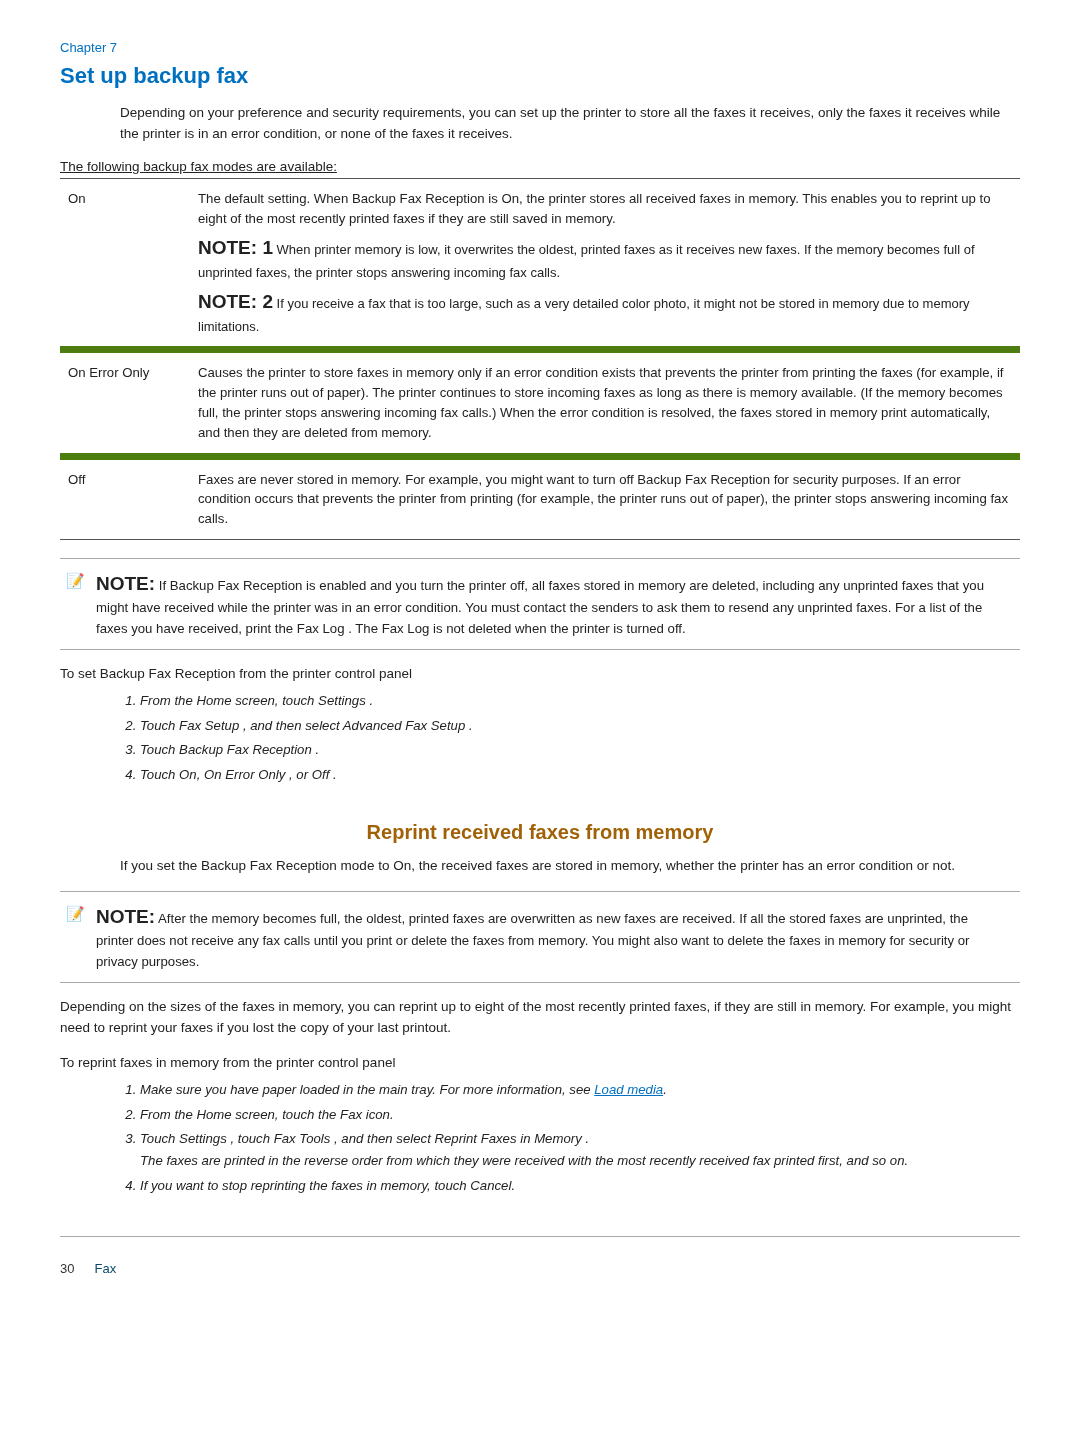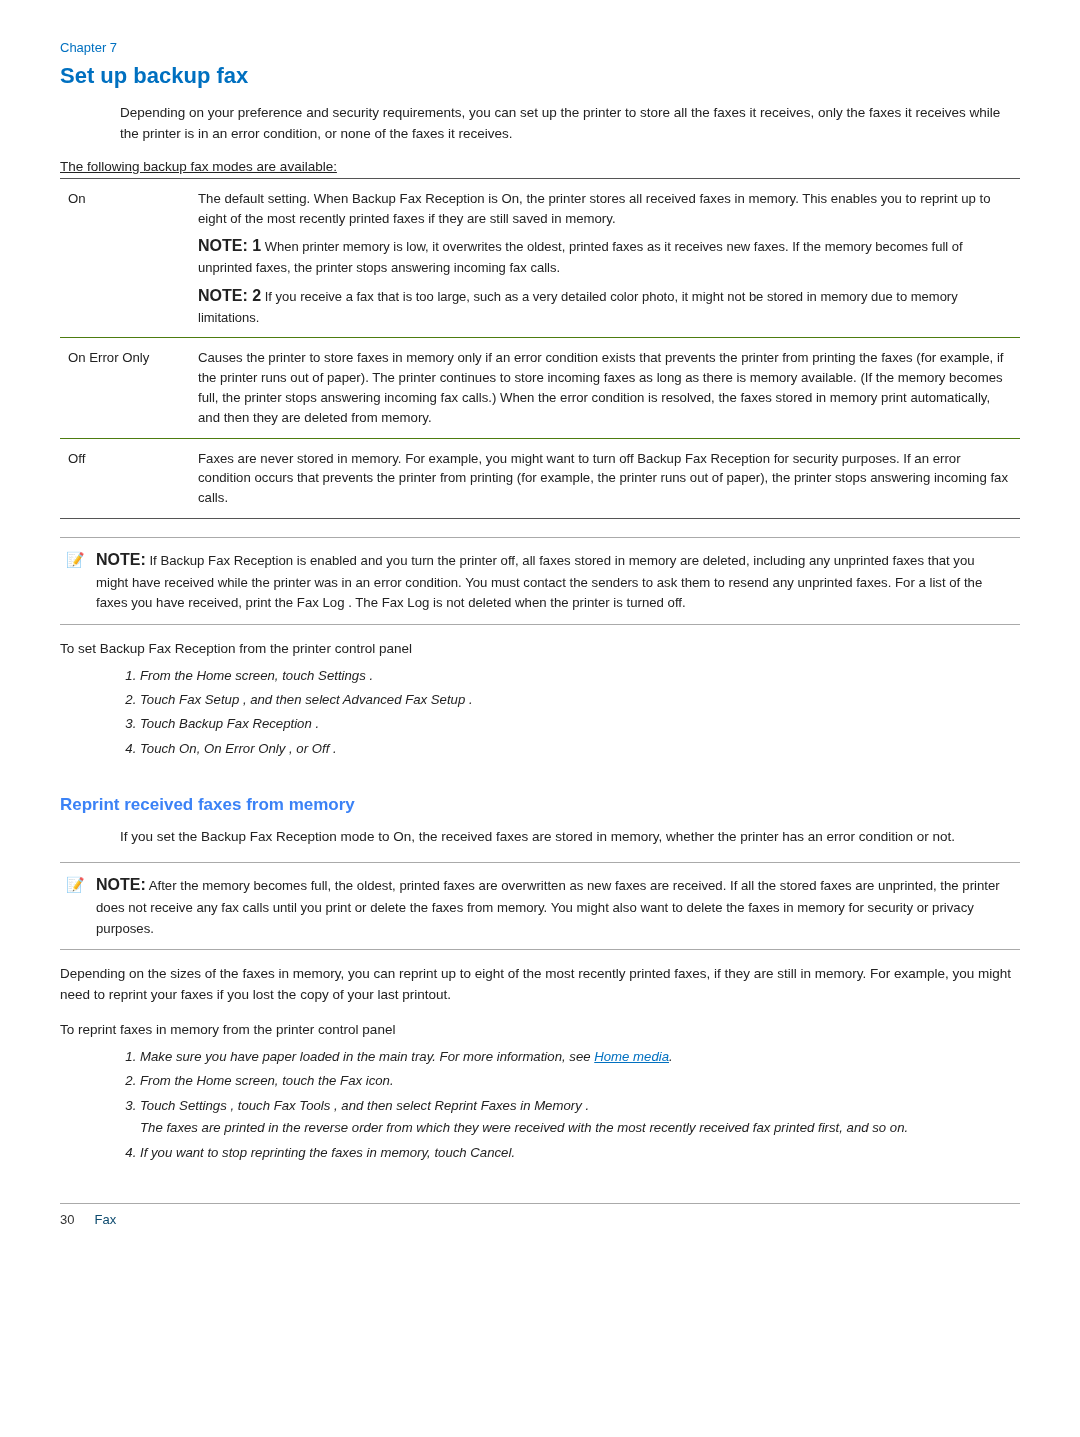--- a/index.html
+++ b/index.html
@@ -17,25 +17,26 @@
       font-size: 13px;
       margin-bottom: 8px;
     }
     h1.section-title {
       font-size: 22px;
       font-weight: bold;
       color: #0070c0;
       margin-bottom: 14px;
     }
     h2.section-title {
-      font-size: 17px;
+      font-size: 20px;
       font-weight: bold;
-      color: #3b82f6;
+      color: #a16207;
       margin-bottom: 12px;
       margin-top: 36px;
+      text-align: center;
     }
     .intro-text {
       margin-left: 60px;
       margin-bottom: 12px;
       line-height: 1.55;
     }
     .modes-label {
       margin-bottom: 0;
       line-height: 1.55;
       text-decoration: underline;
@@ -43,36 +44,36 @@
     table.modes-table {
       width: 100%;
       border-collapse: collapse;
       margin-bottom: 18px;
       border-top: 1.5px solid #555;
       border-bottom: 1.5px solid #555;
     }
     table.modes-table td {
       vertical-align: top;
       padding: 10px 8px;
-      border-bottom: 1px solid #4d7c0f;
+      border-bottom: 7px solid #4d7c0f;
       line-height: 1.5;
       font-size: 13.2px;
     }
     table.modes-table tr:last-child td {
       border-bottom: none;
     }
     table.modes-table td.mode-name {
       width: 130px;
       font-weight: normal;
       white-space: nowrap;
       padding-right: 12px;
     }
     .note-label {
       font-weight: bold;
-      font-size: 16px;
+      font-size: 19px;
     }
     .note-box {
       border-top: 1px solid #aaa;
       border-bottom: 1px solid #aaa;
       padding: 10px 14px 10px 36px;
       margin: 14px 0 14px 0;
       position: relative;
       line-height: 1.55;
       font-size: 13.2px;
     }
@@ -105,21 +106,21 @@
     .reprint-para {
       margin-top: 10px;
       margin-bottom: 10px;
       line-height: 1.55;
     }
     .footer-bar {
       display: flex;
       align-items: center;
       margin-top: 40px;
       border-top: 1px solid #aaa;
-      padding-top: 8px;
+      padding-top: 24px;
       font-size: 13px;
       color: #333;
     }
     .footer-bar .page-num {
       margin-right: 20px;
       font-weight: normal;
     }
     .footer-bar .footer-label {
       color: #0c4a6e;
     }
@@ -180,21 +181,21 @@
 <div class="note-box">
   <span class="note-icon">📝</span>
   <span class="note-label">NOTE:</span><span>  After the memory becomes full, the oldest, printed faxes are overwritten as new faxes are received. If all the stored faxes are unprinted, the printer does not receive any fax calls until you print or delete the faxes from memory. You might also want to delete the faxes in memory for security or privacy purposes.</span>
 </div>
 
 <div class="reprint-para">Depending on the sizes of the faxes in memory, you can reprint up to eight of the most recently printed faxes, if they are still in memory. For example, you might need to reprint your faxes if you lost the copy of your last printout.</div>
 
 <div class="steps-intro">To reprint faxes in memory from the printer control panel</div>
 
 <ol class="steps" id="section2-steps">
-<li>Make sure you have paper loaded in the main tray. For more information, see <a href="#">Home media</a>.</li>
+<li>Make sure you have paper loaded in the main tray. For more information, see <a href="#">Load media</a>.</li>
     <li>From the Home screen, touch the Fax icon.</li>
     <li>Touch Settings , touch Fax Tools , and then select Reprint Faxes in Memory  .<div style="margin-top: 2px;">The faxes are printed in the reverse order from which they were received with the most recently received fax printed first, and so on.</div></li>
     <li>If you want to stop reprinting the faxes in memory, touch Cancel.</li>
   </ol>
 
 <div class="footer-bar">
   <span class="page-num">30</span>
   <span class="footer-label">Fax</span>
 </div>
 

